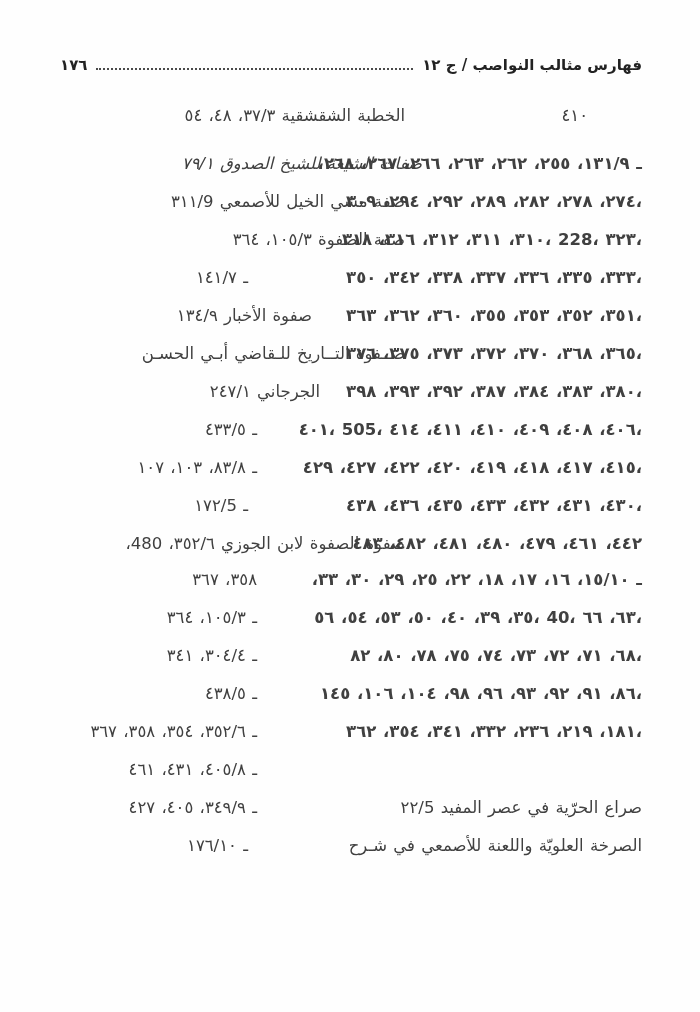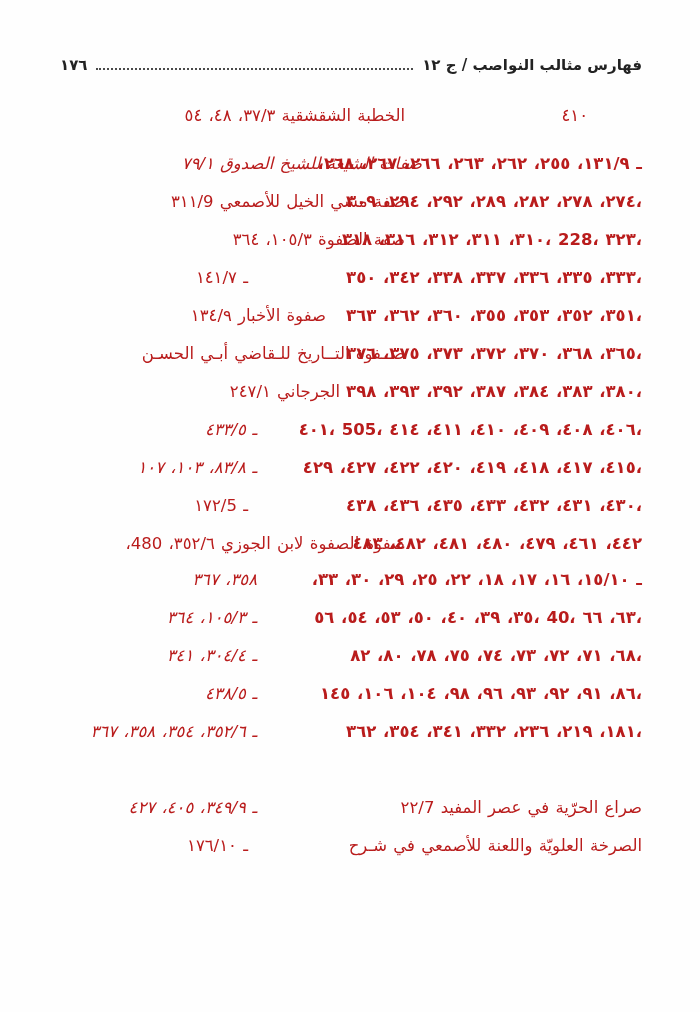--- a/index.html
+++ b/index.html
@@ -39,32 +39,32 @@
   .rows { position: absolute; top: 0; left: 0; right: 0; height: 100%; }
   .row { position: absolute; left: 0; right: 0; height: 27px; line-height: 27px; }
   .cell {
     position: absolute;
     top: 0;
     direction: rtl;
     unicode-bidi: plaintext;
     white-space: nowrap;
     font-size: 16.5px;
     word-spacing: 1px;
-    color: #b91c1c;
+    color: #404040;
   }
   
   .c1-num    { right: 58px; font-weight: bold;  }
   .c1-indent { right: 112px; }
   .c1-title  { right: 58px;  }
   
   .c2-entry      { right: 295px; }
   .c2-entry-wide { right: 278px; font-style: italic; }
-  .c2-entry-mid  { right: 374px; }
-  .c2-cont       { right: 360px; margin-left: 43px; }
-  .c2-dash       { right: 443px; font-style: italic; }
+  .c2-entry-mid  { right: 388px; }
+  .c2-cont       { right: 380px; margin-left: 43px; }
+  .c2-dash       { right: 443px; }
   .c2-dash-sm    { right: 452px; }
 </style>
 </head>
 <body>
 
 <div class="page">
 
   <div class="header">
     <span class="title">فهارس مثالب النواصب / ج ١٢</span>
     <span class="leader"></span>
@@ -134,23 +134,24 @@
       </div>
       <div class="row" style="top: 680px;">
         <span class="cell c1-num">٨٦، ٩١، ٩٢، ٩٣، ٩٦، ٩٨، ١٠٤، ١٠٦، ١٤٥،</span>
         <span class="cell c2-dash">ـ ٤٣٨/٥</span>
       </div>
       <div class="row" style="top: 718px;">
         <span class="cell c1-num">١٨١، ٢١٩، ٢٣٦، ٣٣٢، ٣٤١، ٣٥٤، ٣٦٢،</span>
         <span class="cell c2-dash">ـ ٣٥٢/٦، ٣٥٤، ٣٥٨، ٣٦٧</span>
       </div>
       <div class="row" style="top: 756px;">
+        <span class="cell c2-dash">ـ ٤٠٥/٨، ٤٣١، ٤٦١</span>
       </div>
       <div class="row" style="top: 794px;">
-        <span class="cell c1-title">صراع الحرّية في عصر المفيد ٢٢/7</span>
+        <span class="cell c1-title">صراع الحرّية في عصر المفيد ٢٢/5</span>
         <span class="cell c2-dash">ـ ٣٤٩/٩، ٤٠٥، ٤٢٧</span>
       </div>
       <div class="row" style="top: 832px;">
         <span class="cell c1-title">الصرخة العلويّة واللعنة للأصمعي في شـرح</span>
         <span class="cell c2-dash-sm">ـ ١٧٦/١٠</span>
       </div>
     </div>
 </div>
 
 </body></html>

